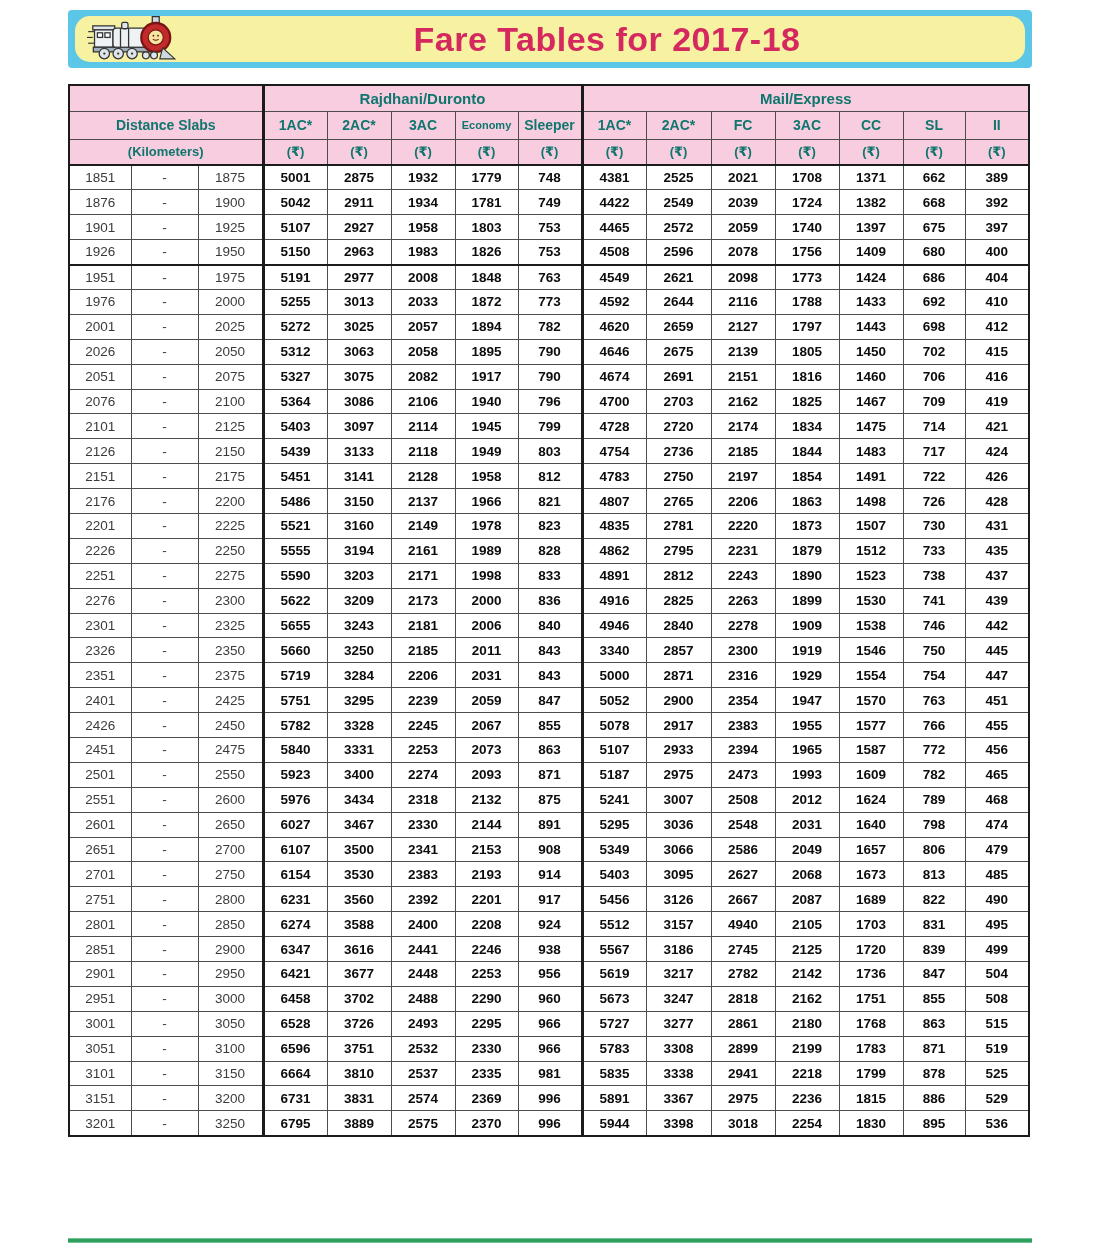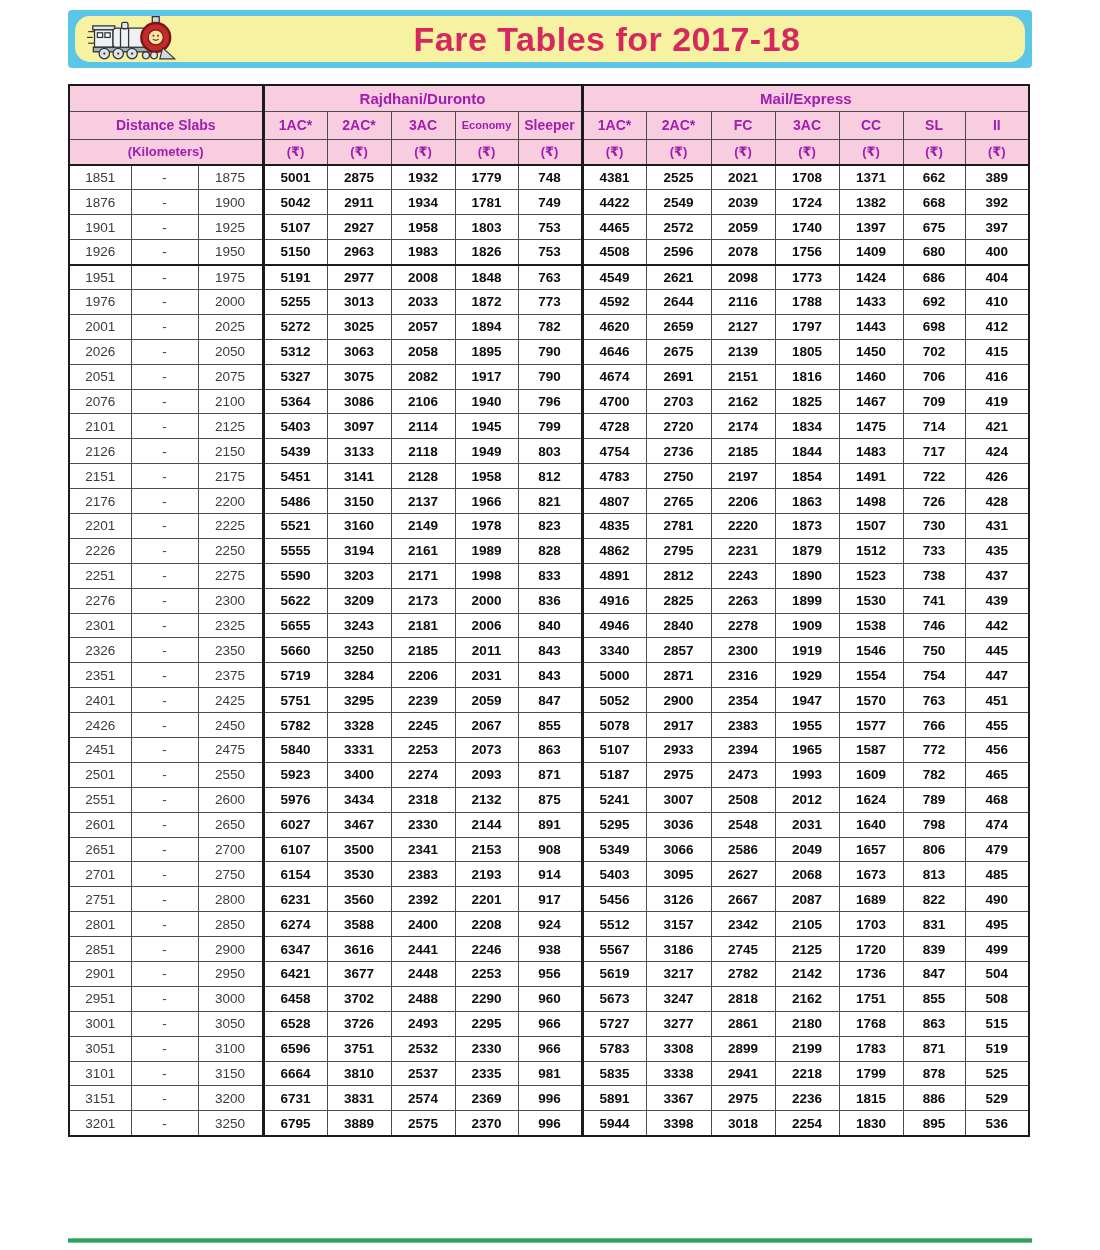--- a/index.html
+++ b/index.html
@@ -42,21 +42,21 @@
     position:absolute;left:68px;top:84px;width:962px;
     border-collapse:collapse;table-layout:fixed;
     border:2px solid var(--border-dark);
   }
   .fare-table th,.fare-table td{
     border:1px solid var(--border-light);
     text-align:center;vertical-align:middle;padding:0;overflow:hidden;
     white-space:nowrap;
   }
   .fare-table thead th{
-    background:var(--header-bg);color:#a21caf;font-weight:bold;
+    background:var(--header-bg);color:#0f766e;font-weight:bold;
   }
   .grp-row th{height:26px;font-size:15px;}
   .col-row th{height:28px;font-size:14px;}
   .unit-row th{height:26px;font-size:13px;border-bottom:2px solid var(--border-dark);text-align:center;}
   th.small{font-size:11px;}
   .fare-table .sec{border-left:3px solid var(--border-dark);}
   .fare-table tbody td{height:24.9px;font-size:13.5px;background:#fff;}
   td.dist{color:#3b3b3b;font-weight:400;}
   td.fare{color:#0c0c0c;font-weight:bold;}
   tr.thick-bottom td{border-bottom:2px solid var(--border-dark);}
@@ -685,21 +685,21 @@
           <td class="dist">2801</td>
           <td class="dist">-</td>
           <td class="dist">2850</td>
           <td class="fare sec">6274</td>
           <td class="fare">3588</td>
           <td class="fare">2400</td>
           <td class="fare">2208</td>
           <td class="fare">924</td>
           <td class="fare sec">5512</td>
           <td class="fare">3157</td>
-          <td class="fare">2342</td>
+          <td class="fare">4940</td>
           <td class="fare">2105</td>
           <td class="fare">1703</td>
           <td class="fare">831</td>
           <td class="fare">495</td>
         </tr>
         <tr>
           <td class="dist">2851</td>
           <td class="dist">-</td>
           <td class="dist">2900</td>
           <td class="fare sec">6347</td>

